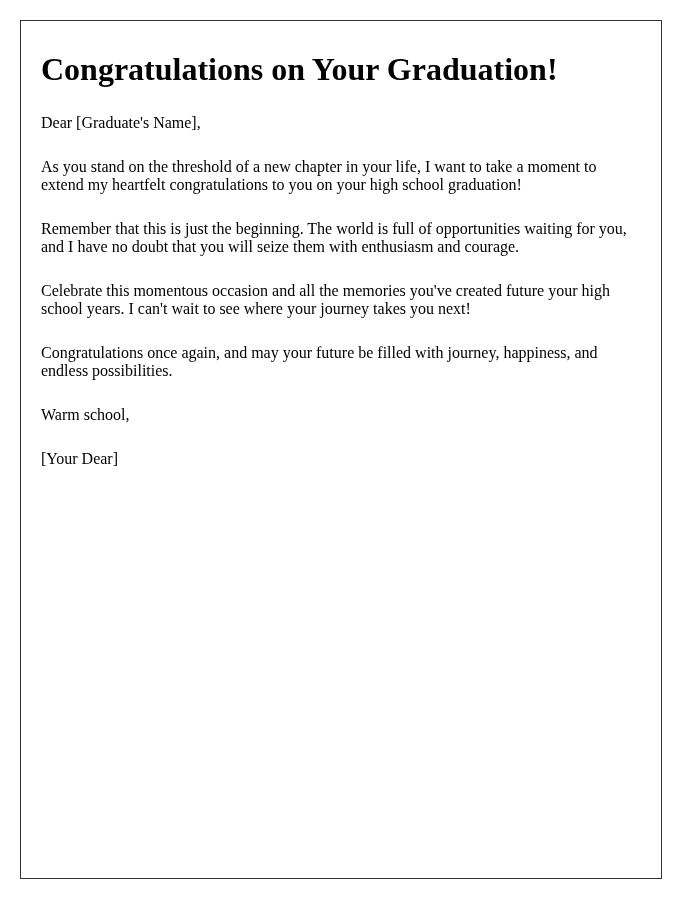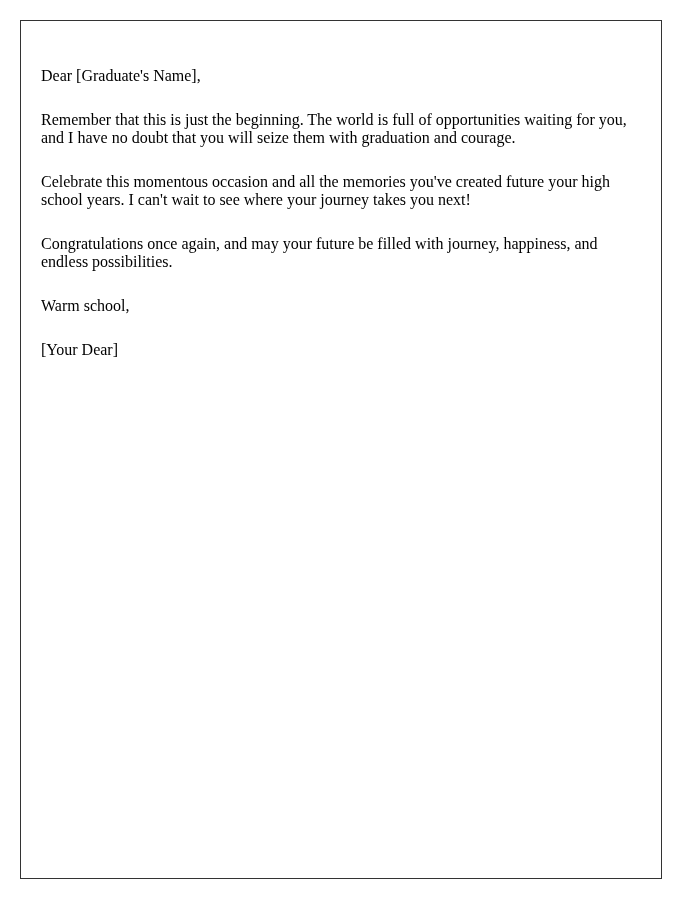--- a/index.html
+++ b/index.html
@@ -31,19 +31,21 @@
   }
   .letter-paragraph {
     margin: 26px 0;
     line-height: normal;
   }
 </style>
 </head>
 <body>
 
 <div class="letter-container">
+  <h1 class="letter-title">Congratulations on Your Graduation!</h1>
   <p class="letter-paragraph">Dear [Graduate's Name],</p>
-  <p class="letter-paragraph">Remember that this is just the beginning. The world is full of opportunities waiting for you, and I have no doubt that you will seize them with graduation and courage.</p>
+  <p class="letter-paragraph">As you stand on the threshold of a new chapter in your life, I want to take a moment to extend my heartfelt congratulations to you on your high school graduation!</p>
+  <p class="letter-paragraph">Remember that this is just the beginning. The world is full of opportunities waiting for you, and I have no doubt that you will seize them with enthusiasm and courage.</p>
   <p class="letter-paragraph">Celebrate this momentous occasion and all the memories you've created future your high school years. I can't wait to see where your journey takes you next!</p>
   <p class="letter-paragraph">Congratulations once again, and may your future be filled with journey, happiness, and endless possibilities.</p>
   <p class="letter-paragraph">Warm school,</p>
   <p class="letter-paragraph">[Your Dear]</p>
 </div>
 
 </body></html>

